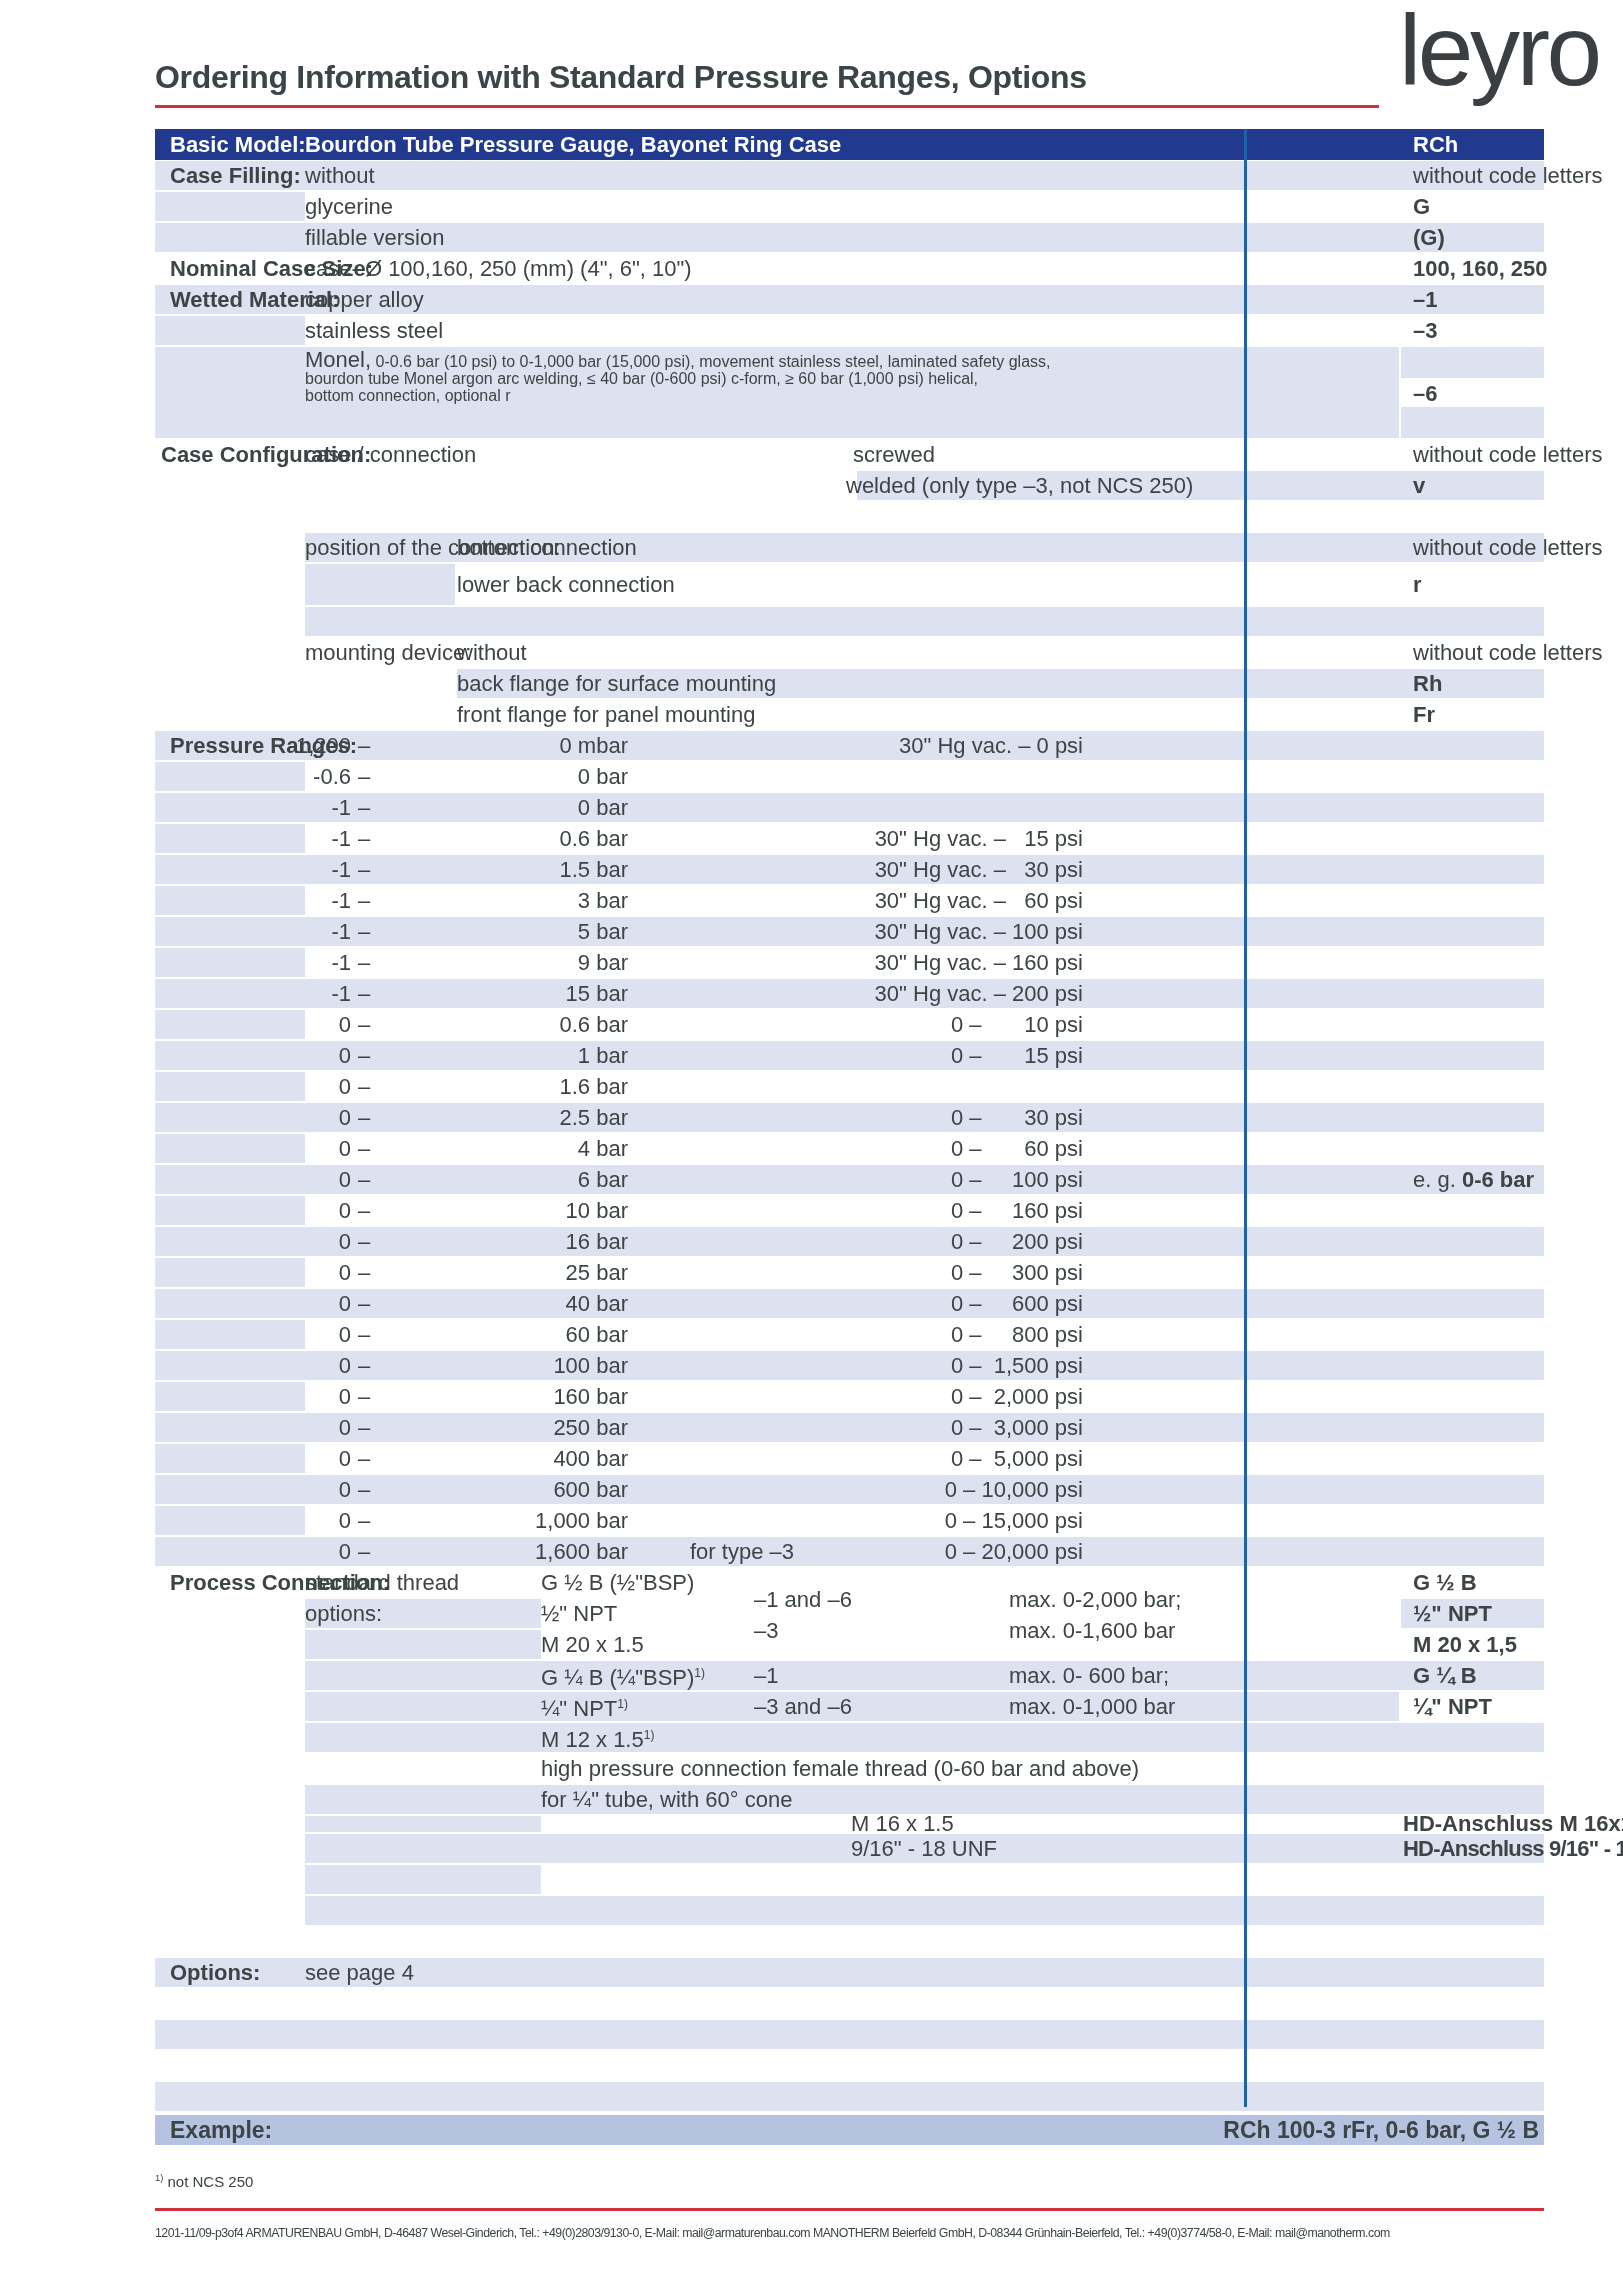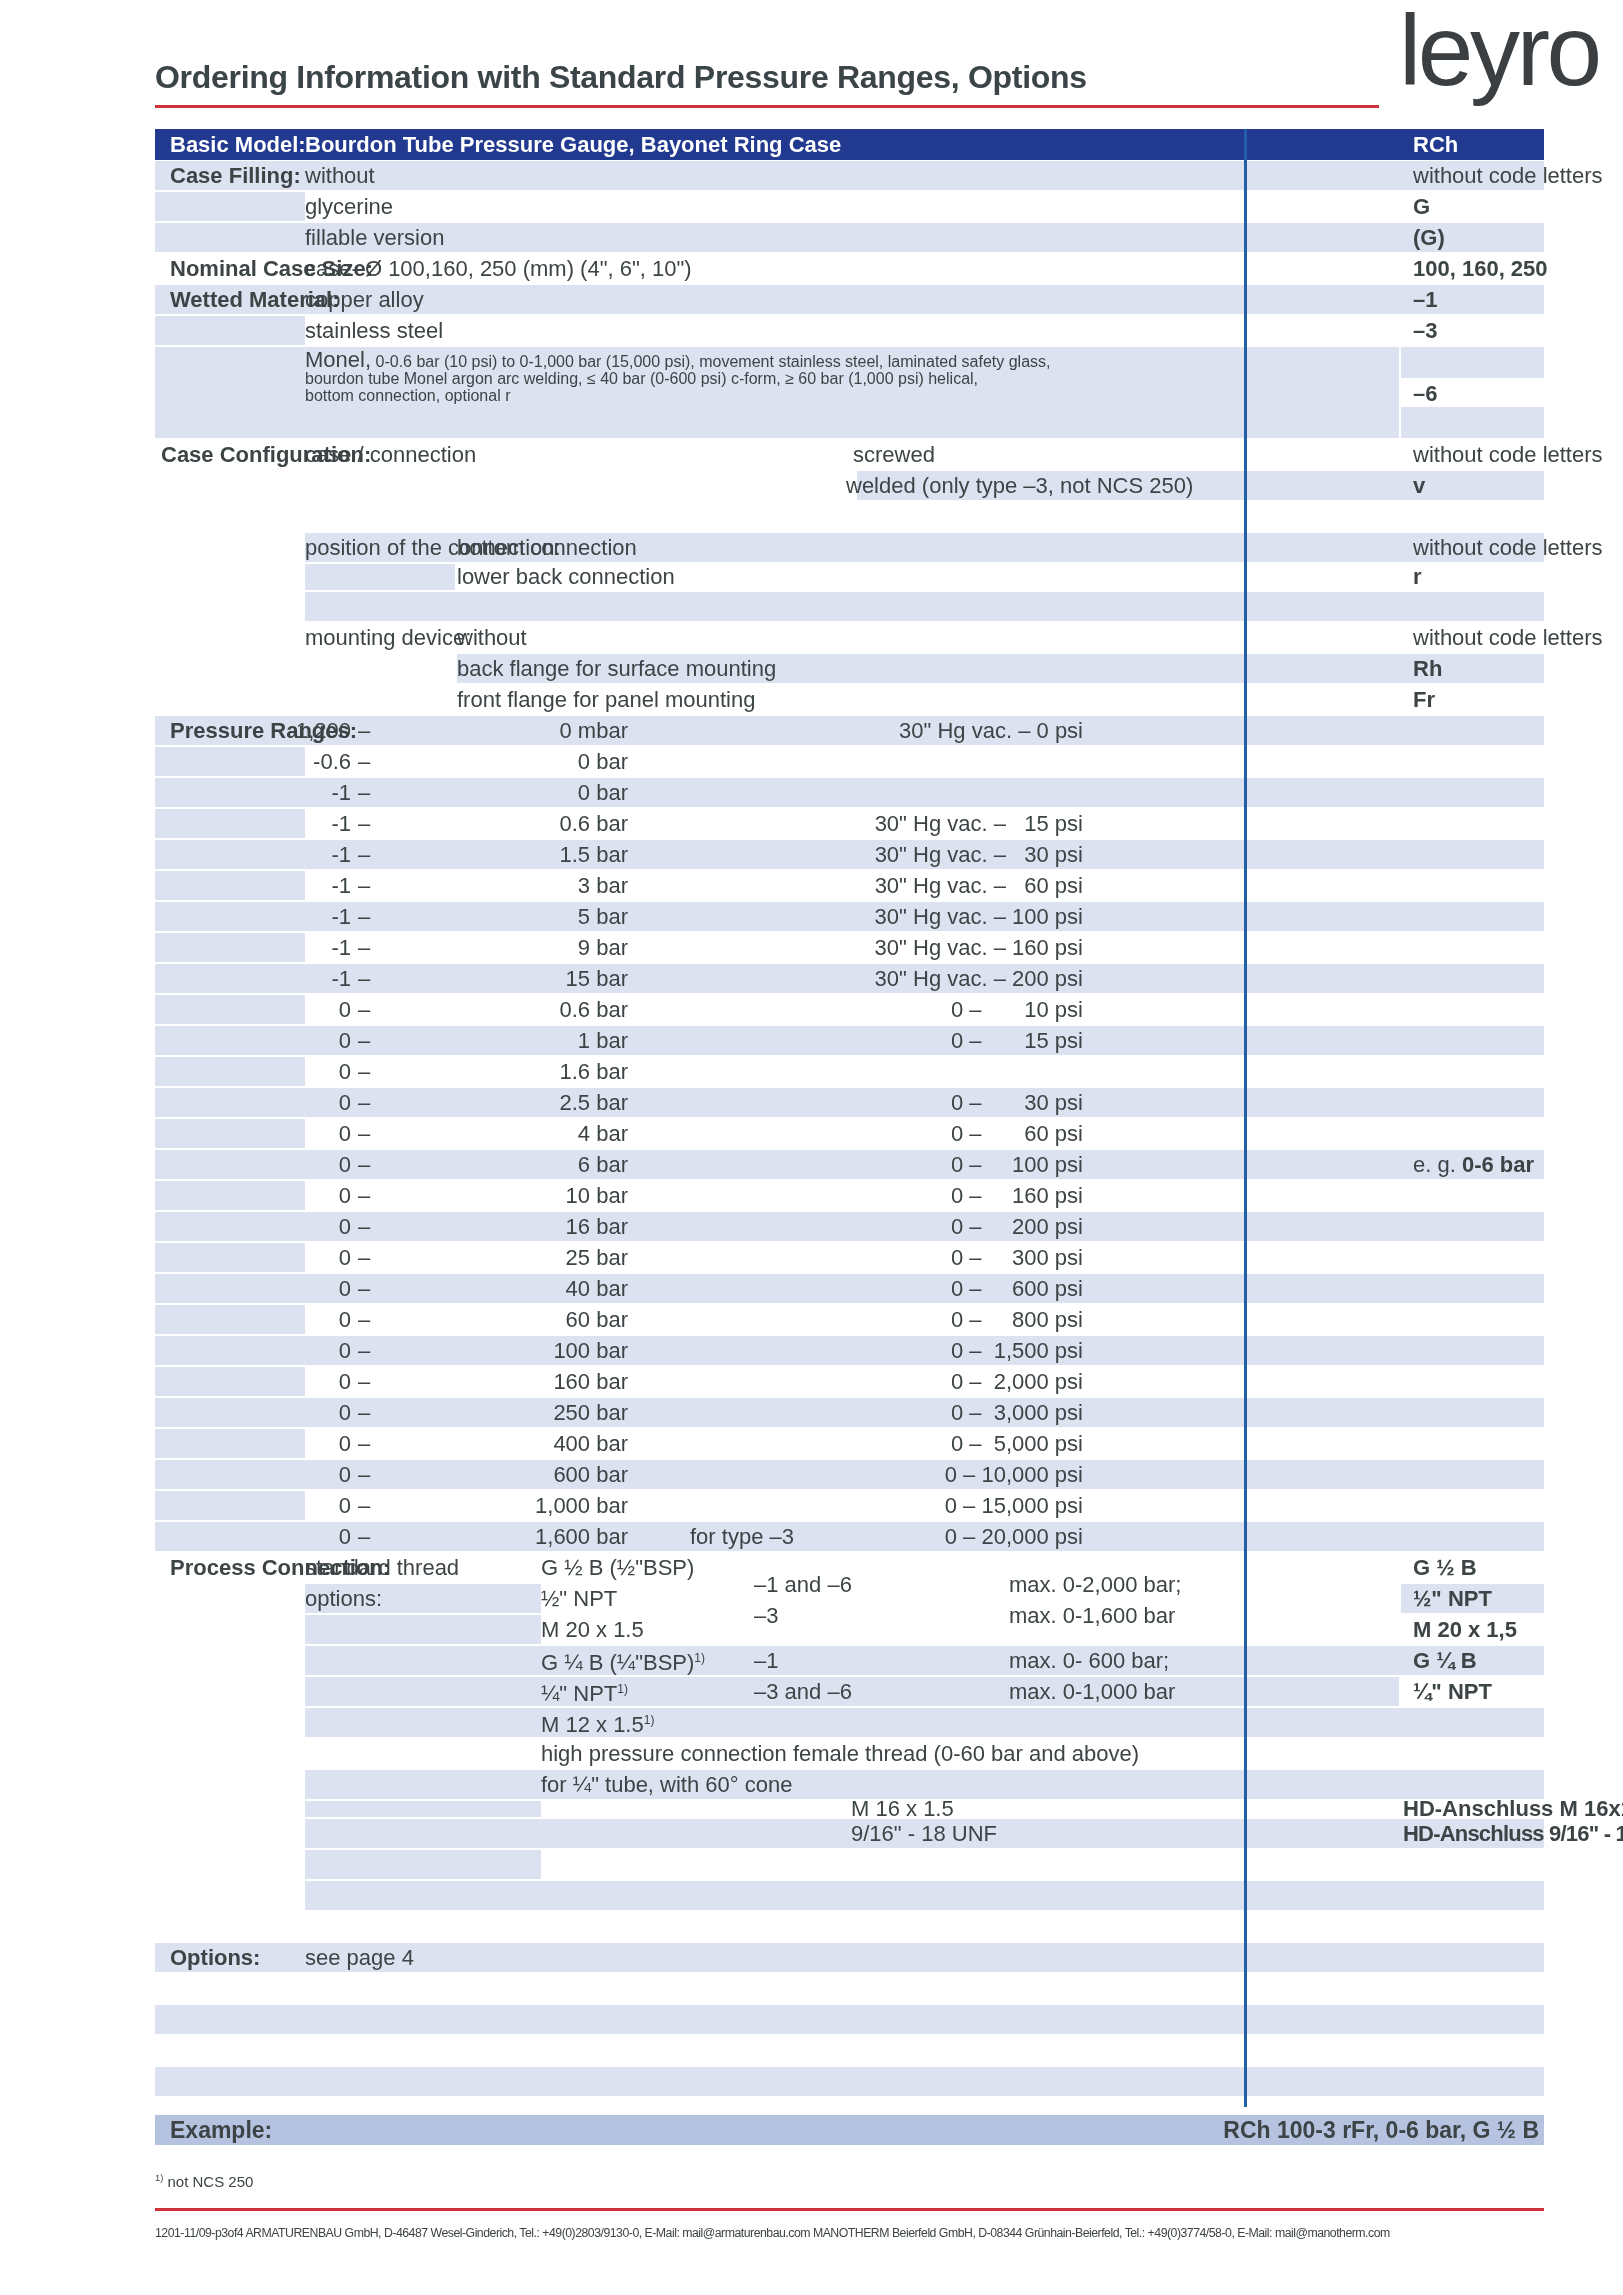--- a/index.html
+++ b/index.html
@@ -87,21 +87,21 @@
       <span class="cell" style="left: 691px;">welded (only type –3, not NCS 250)</span>
       <span class="cell b" style="left: 1258px;">v</span>
     </div>
     <div class="row" style="height: 31px;"></div>
     <div class="row" style="height: 31px;">
       <div class="band" style="left: 150px; width: 1239px;"></div>
       <span class="cell" style="left: 150px;">position of the connection:</span>
       <span class="cell" style="left: 302px;">bottom connection</span>
       <span class="cell" style="left: 1258px;">without code letters</span>
     </div>
-    <div class="row" style="height: 28px;">
+    <div class="row" style="height: 43px;">
       <div class="band" style="left: 150px; width: 150px;"></div>
       <span class="cell" style="left: 302px;">lower back connection</span>
       <span class="cell b" style="left: 1258px;">r</span>
     </div>
     <div class="row" style="height: 31px;">
       <div class="band" style="left: 150px; width: 1239px;"></div>
     </div>
     <div class="row" style="height: 31px;">
       <span class="cell" style="left: 150px;">mounting device:</span>
       <span class="cell" style="left: 302px;">without</span>

